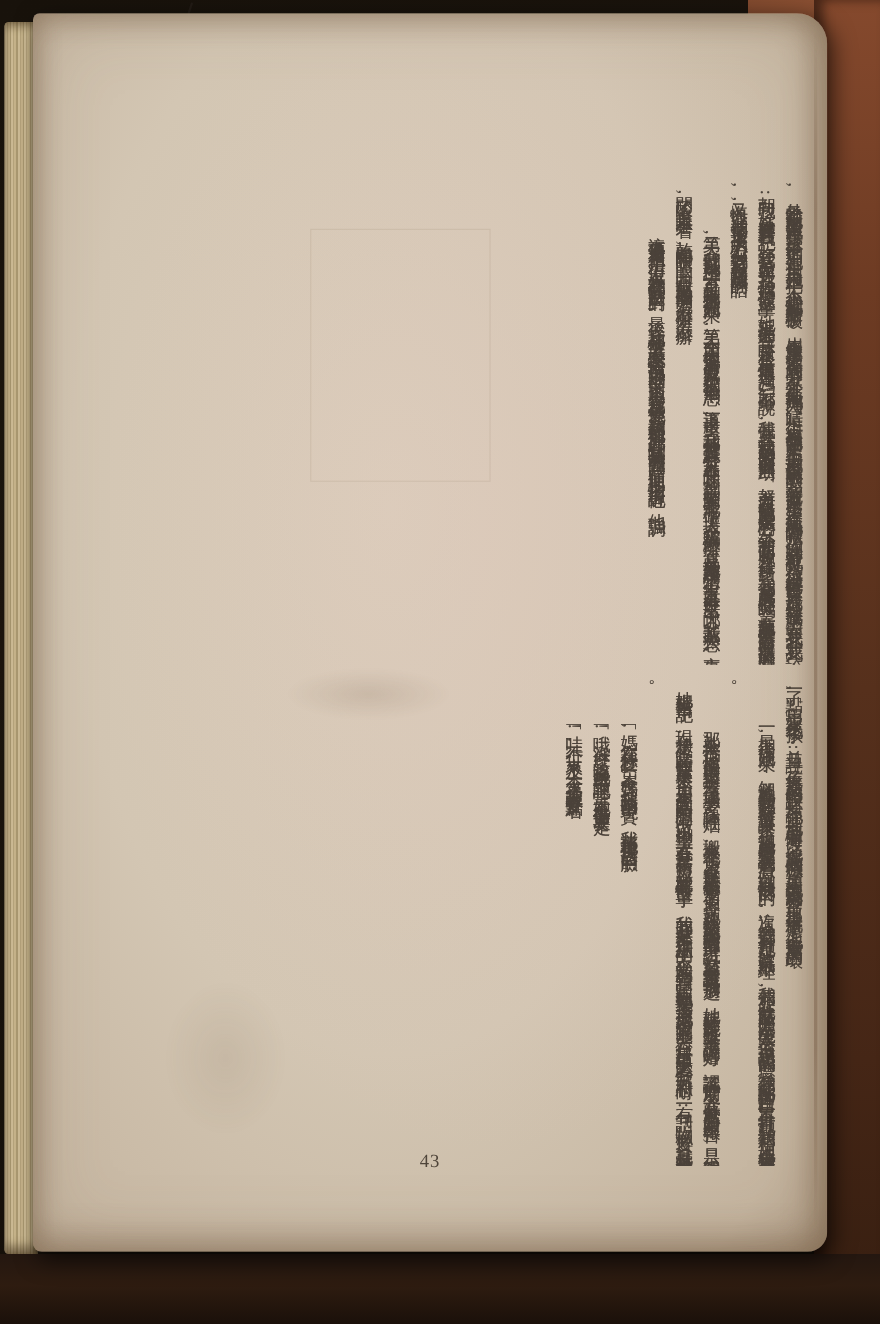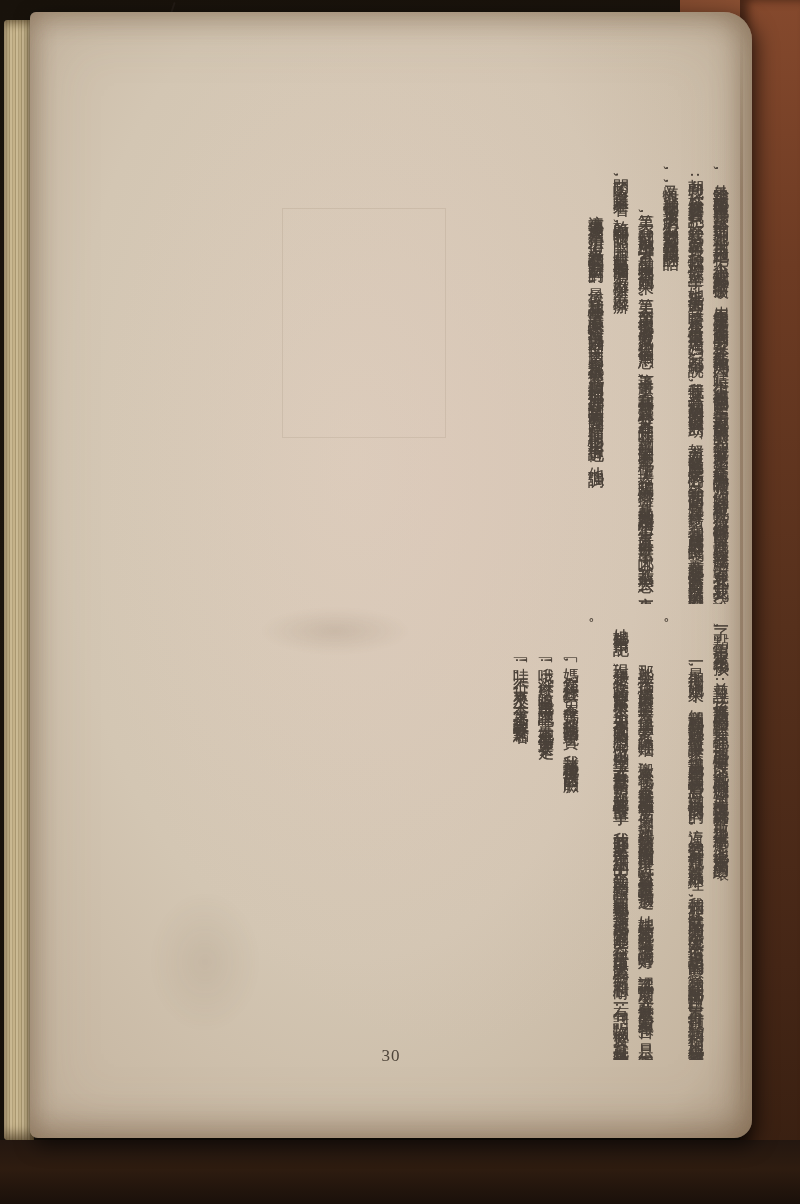--- a/index.html
+++ b/index.html
@@ -118,15 +118,15 @@
 
     <div class="text-block lower">
       <p>了一點,「用愛」來感化孩子。並且說:「孩子無意造成的錯誤,要原諒他,要他自己知道悔改,他會滿心的感激你,如果讓他以爲處分不當,那後果就堪慮了,他會變本加厲的壞!」</p>
       <p>　　一星期後,她回來了。知道她躲到花蓮縣政府一位童課長家,也知道她的用意是讓我們着急,以達到洩恨的目的。這次,我們沒有責打她,改爲沉默不理。我們亦想,既然嚴厲的方法不能生效,何不試用和靄的態度?我們從此不斷抑止自己,不再責打她,我們相信,她會變得和原來一樣。</p>
       <p>　　那些令人苦惱,懊喪的日子終於過去,像一場噩夢,像一陣輕烟。搬來臺北後,岑岑幾乎是脫胎換骨變了另一個岑岑,她毅然決然地報名夜間部挿班考試,對於各項考試更不輕易放過。她妹妹常笑她有收集「准考證」的嗜好。認識了什麼朋友,或有什麼事必定回家報告。只是,我再也未曾看過她提筆寫日記了。現在想起來,當時的作法眞是太儍了,如果岑岑眞的一時想不開,做出了糊塗事,或有什麼三長兩短,那我將要悔恨一輩子。我的罪狀是一串千百件細小的,不受注意的錯誤,是固執地硬要把孩子造成他所不合宜的形態,在日常生活中缺乏愛心,了解和忍耐。有一句話:「物極必反」,就是當時最好的寫照。</p>
       <p>　　「媽,您在想什麼?」岑岑一聲媽,把我喚回了現實。我迷惑地摸了摸自己的臉。</p>
       <p>　　「哦!沒什麼!吃過晚飯再去上課吧!」看她正準備穿衣要走。</p>
       <p>　　「哇!不行,來不及了,今天第一堂課教官要點名</p>
     </div>
 
-    <div class="page-number">30</div>
+    <div class="page-number">43</div>
   </div>
 </div>
 
 </body></html>

